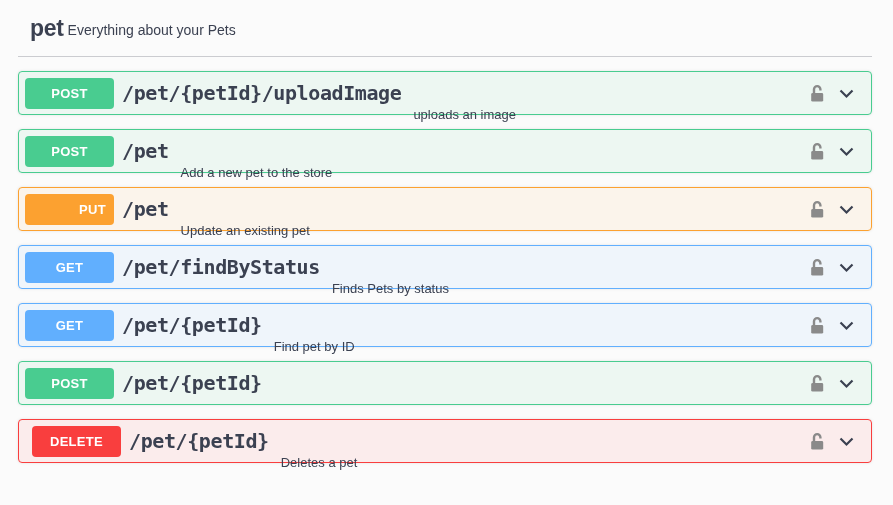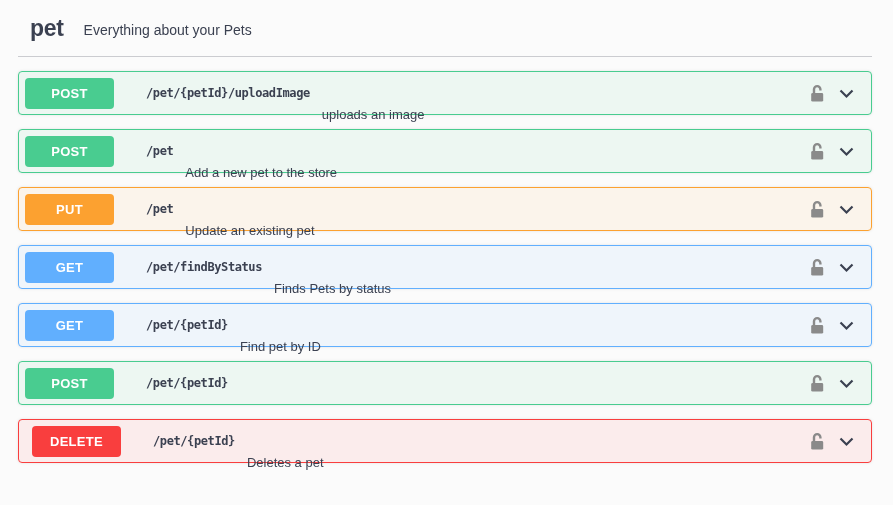--- a/index.html
+++ b/index.html
@@ -20,21 +20,21 @@
   }
   .tag-title {
     font-size: 23px;
     font-weight: 700;
     color: var(--c-text, #3b4151);
     letter-spacing: -0.3px;
   }
   .tag-description {
     font-size: 14px;
     color: var(--c-text, #3b4151);
-    margin-left: 20px;
+    margin-left: 4px;
     padding-top: 3px;
   }
   .tag-divider {
     border: none;
     border-bottom: 1px solid rgba(59, 65, 81, 0.25);
     margin-top: 14px;
   }
   .opblock {
     margin-top: 14px;
     height: 44px;
@@ -56,30 +56,30 @@
     padding: 8px 8px;
     border-radius: 4px;
     text-align: center;
     font-size: 13px;
     font-weight: 700;
     color: #ffffff;
     letter-spacing: 0.3px;
     flex: 0 0 auto;
   }
   .post   .method-badge { background: var(--c-post, #49cc90); }
-  .put    .method-badge { background: var(--c-put, #fca130); }
+  .put    .method-badge { background: var(--c-put, #fca130); text-align: right; }
   .get    .method-badge { background: var(--c-get, #61affe); }
   .delete .method-badge { background: var(--c-delete, #f93e3e); }
 
   .path {
     font-family: "DejaVu Sans Mono", "Liberation Mono", monospace;
-    font-size: 12px;
+    font-size: 20px;
     font-weight: 700;
     color: var(--c-text, #3b4151);
-    margin-left: 32px;
+    margin-left: 8px;
     letter-spacing: -0.4px;
     white-space: nowrap;
   }
   .summary {
     font-size: 13px;
     color: var(--c-text, #3b4151);
     margin-left: 12px;
     padding-top: 2px;
     white-space: nowrap;
     margin-top: 40px;

